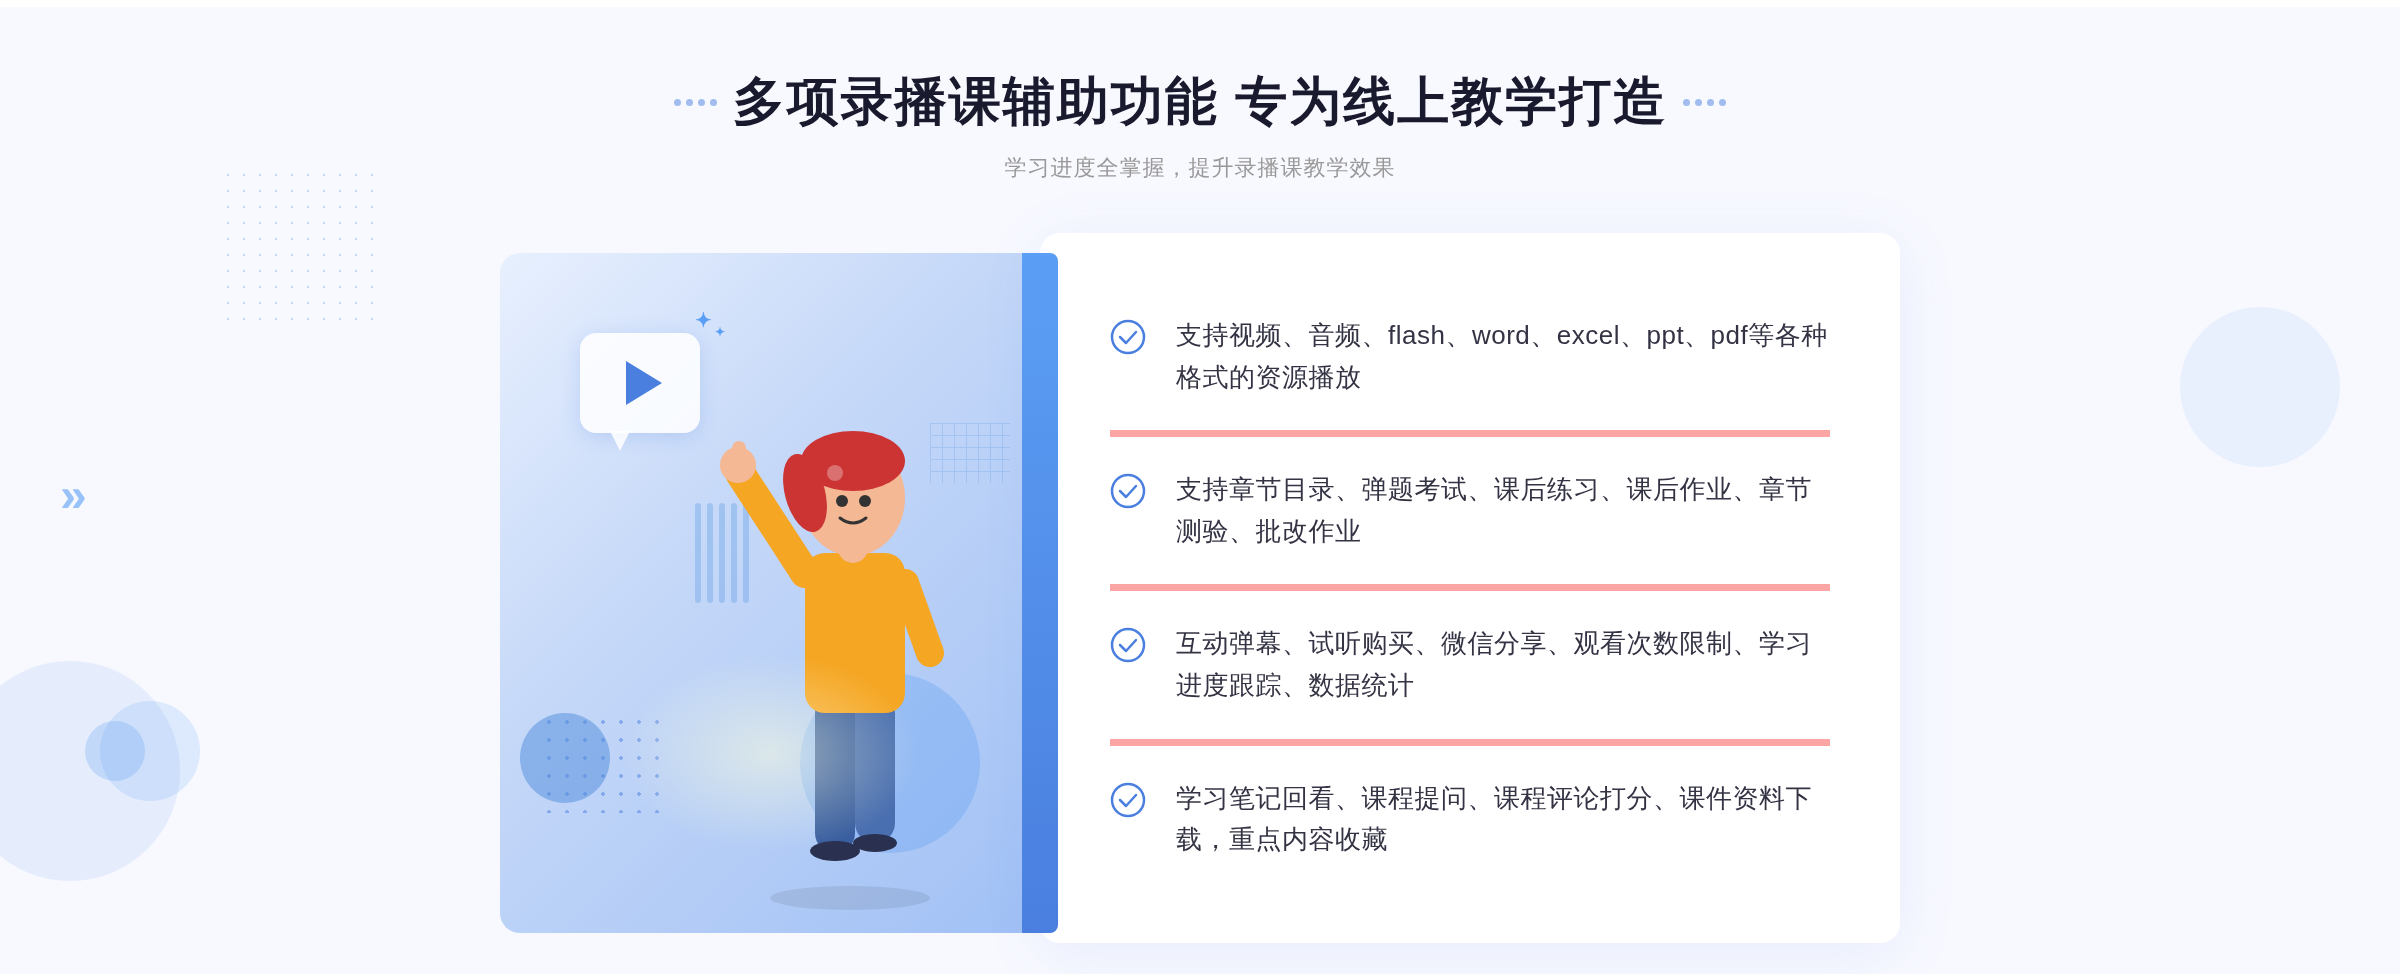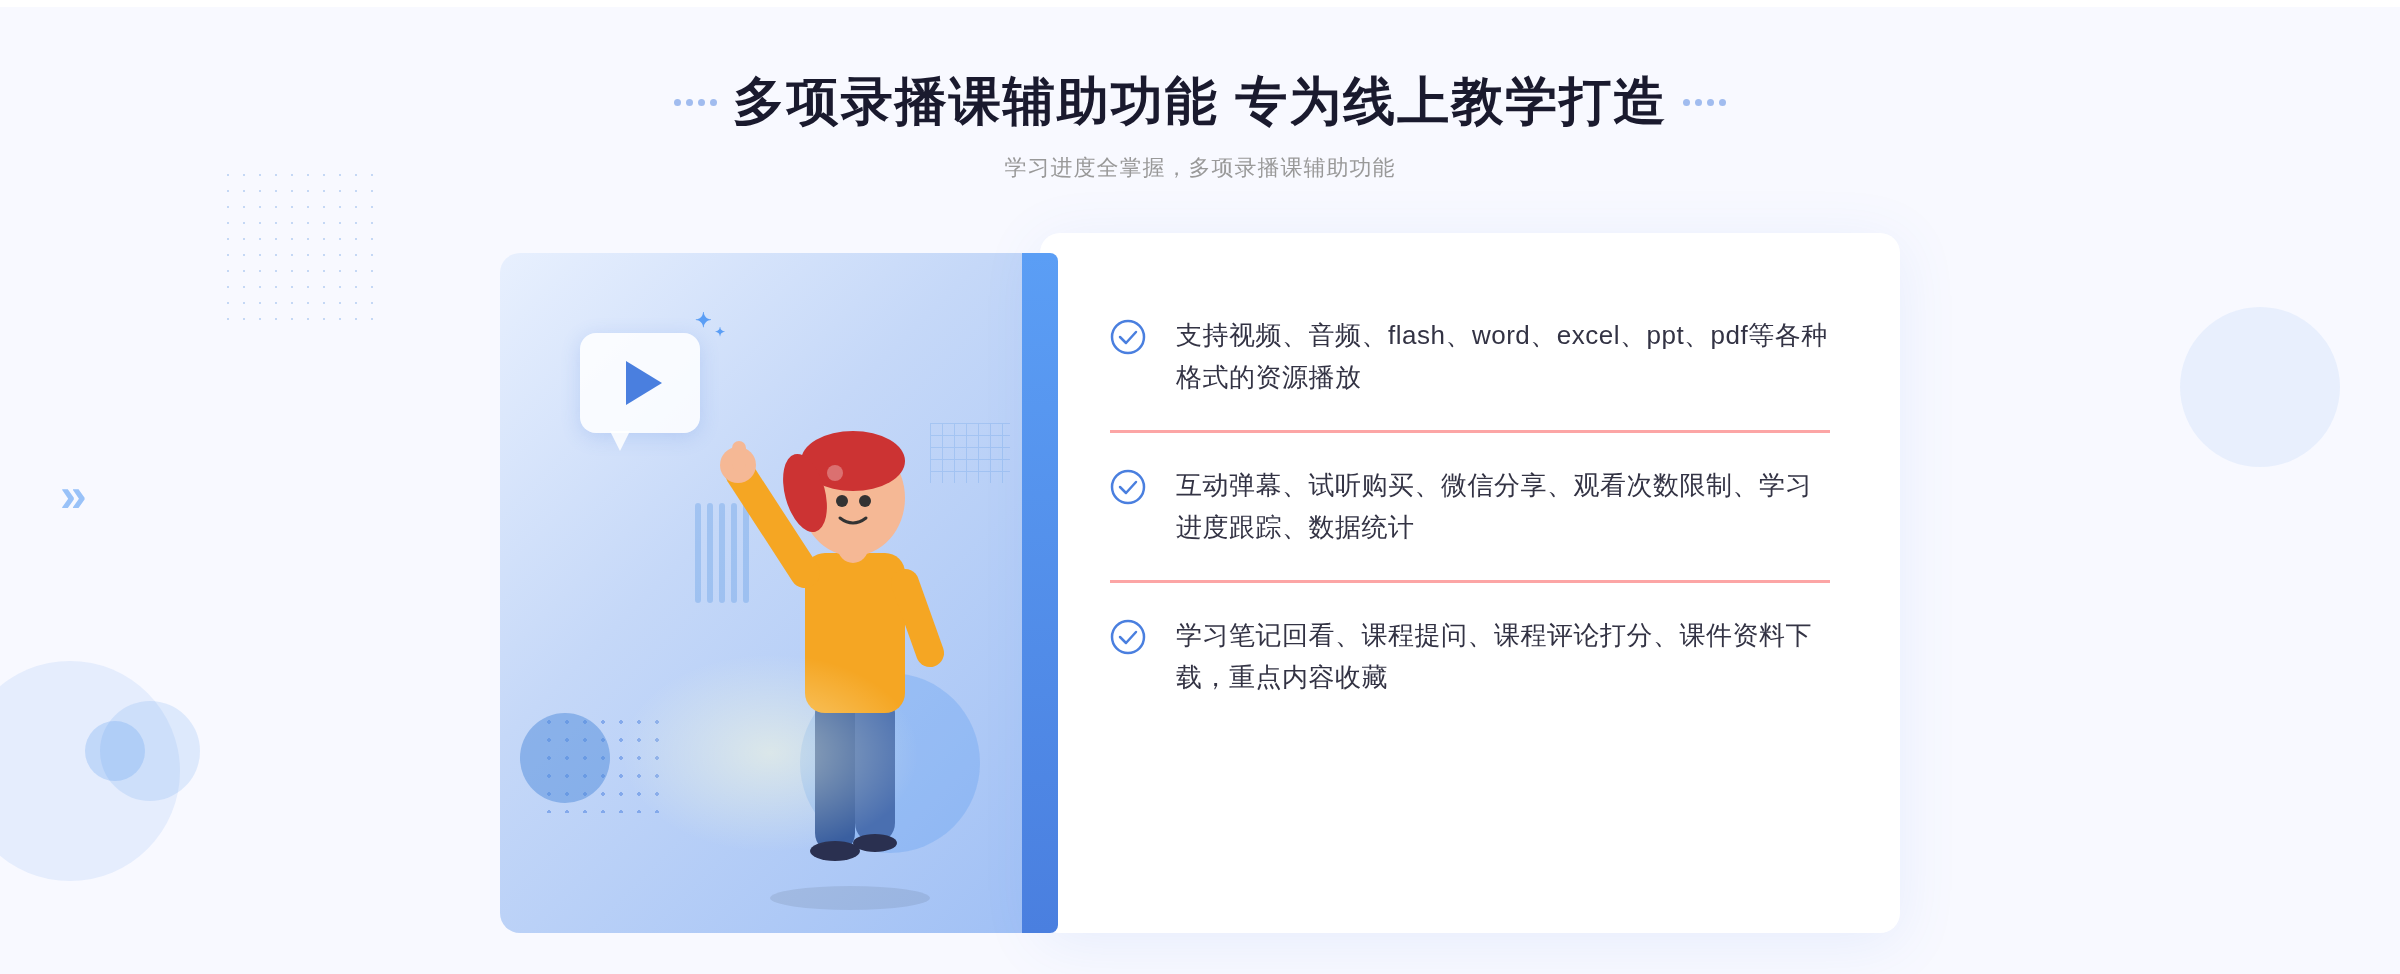--- a/index.html
+++ b/index.html
@@ -196,21 +196,21 @@
       position: relative;
       z-index: 1;
       margin-top: 0;
       min-height: 600px;
     }
 
     .feature-item {
       display: flex;
       align-items: flex-start;
       padding: 32px 0;
-      border-bottom: 3px solid #fca5a5;
+      border-bottom: 7px solid #fca5a5;
     }
 
     .feature-item:last-child {
       border-bottom: none;
     }
 
     .check-icon {
       width: 36px;
       height: 36px;
       flex-shrink: 0;
@@ -303,21 +303,21 @@
         <span style="width:7px;height:7px;background:#4a7fdf;border-radius:50%;opacity:0.5;display:inline-block;"></span>
       </span>
       <span>多项录播课辅助功能 专为线上教学打造</span>
       <span style="display:inline-flex; gap:5px; align-items:center;">
         <span style="width:7px;height:7px;background:#4a7fdf;border-radius:50%;opacity:0.5;display:inline-block;"></span>
         <span style="width:7px;height:7px;background:#4a7fdf;border-radius:50%;opacity:0.5;display:inline-block;"></span>
         <span style="width:7px;height:7px;background:#4a7fdf;border-radius:50%;opacity:0.5;display:inline-block;"></span>
         <span style="width:7px;height:7px;background:#4a7fdf;border-radius:50%;opacity:0.5;display:inline-block;"></span>
       </span>
     </h1>
-    <p style="font-size:22px; color:#999; margin-top:16px; letter-spacing:1px;">学习进度全掌握，多项录播课辅助功能</p>
+    <p style="font-size:22px; color:#999; margin-top:16px; letter-spacing:1px;">学习进度全掌握，提升录播课教学效果</p>
   </div>
 
   <div class="content-section">
 
     <div class="illustration-card">
 
       <div class="blue-bar"></div>
 
       <div class="play-bubble">
         <div class="play-triangle"></div>
@@ -388,20 +388,29 @@
       <div class="feature-item">
         <div class="check-icon">
           <svg viewBox="0 0 36 36" fill="none" xmlns="http://www.w3.org/2000/svg">
             <circle cx="18" cy="18" r="16" stroke="#4a7fdf" stroke-width="2.5"></circle>
             <path d="M10 18 L16 24 L26 13" stroke="#4a7fdf" stroke-width="2.5" stroke-linecap="round" stroke-linejoin="round"></path>
           </svg>
         </div>
         <span class="feature-text">支持视频、音频、flash、word、excel、ppt、pdf等各种格式的资源播放</span>
       </div>
 
+      <div class="feature-item">
+        <div class="check-icon">
+          <svg viewBox="0 0 36 36" fill="none" xmlns="http://www.w3.org/2000/svg">
+            <circle cx="18" cy="18" r="16" stroke="#4a7fdf" stroke-width="2.5"></circle>
+            <path d="M10 18 L16 24 L26 13" stroke="#4a7fdf" stroke-width="2.5" stroke-linecap="round" stroke-linejoin="round"></path>
+          </svg>
+        </div>
+        <span class="feature-text">支持章节目录、弹题考试、课后练习、课后作业、章节测验、批改作业</span>
+      </div>
 
       <div class="feature-item">
         <div class="check-icon">
           <svg viewBox="0 0 36 36" fill="none" xmlns="http://www.w3.org/2000/svg">
             <circle cx="18" cy="18" r="16" stroke="#4a7fdf" stroke-width="2.5"></circle>
             <path d="M10 18 L16 24 L26 13" stroke="#4a7fdf" stroke-width="2.5" stroke-linecap="round" stroke-linejoin="round"></path>
           </svg>
         </div>
         <span class="feature-text">互动弹幕、试听购买、微信分享、观看次数限制、学习进度跟踪、数据统计</span>
       </div>

